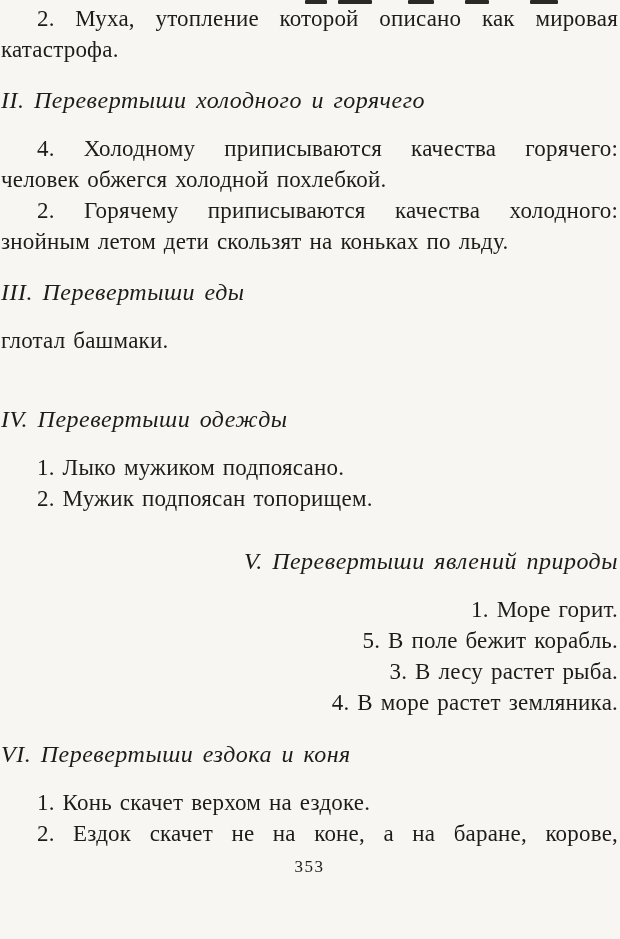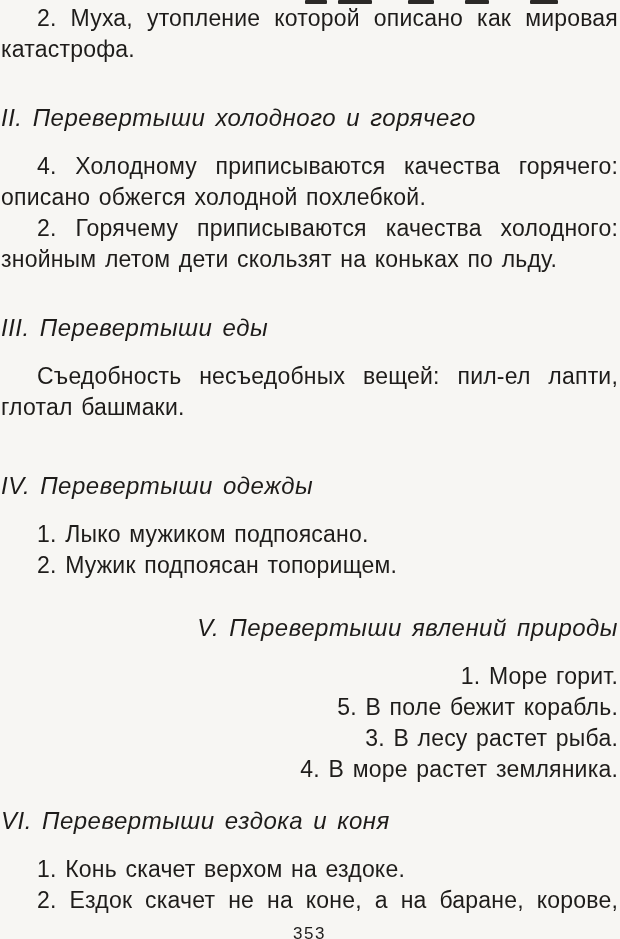--- a/index.html
+++ b/index.html
@@ -7,37 +7,37 @@
     padding: 0;
     background: #f7f6f3;
   }
   .page {
     position: relative;
     width: 620px;
     height: 939px;
     box-sizing: border-box;
     background: #f7f6f3;
     color: #1e1c1a;
-    font-family: Liberation Sans, sans-serif;
+    font-family: Liberation Serif, serif;
     padding: 3px 2px 0 1px;
     overflow: hidden;
   }
   .line {
     font-size: 23px;
     line-height: 31px;
     letter-spacing: 0.2px;
     word-spacing: 2px;
     white-space: normal;
   }
   .indent { text-indent: 36px; }
   .just {
     text-align: justify;
     text-align-last: justify;
   }
-  .section { margin-top: 38px; }
+  .section { margin-top: 20px; }
   .section.s4 { margin-top: 48px; }
   .section.s5 { margin-top: 32px; text-align: right; }
   .section.s6 { margin-top: 21px; }
   .heading {
     font-style: italic;
     font-size: 24px;
     line-height: 30px;
     letter-spacing: 0.5px;
     word-spacing: 3px;
     margin: 0 0 18px 0;
@@ -76,28 +76,27 @@
   <div class="artifact a5"></div>
 
   <div class="intro">
     <div class="line indent just">2. Муха, утопление которой описано как мировая</div>
     <div class="line">катастрофа.</div>
   </div>
 
   <div class="section s2">
     <div class="heading">II. Перевертыши холодного и горячего</div>
     <div class="line indent just">4. Холодному приписываются качества горячего:</div>
-    <div class="line">описано обжегся холодной похлебкой.</div>
+    <div class="line">человек обжегся холодной похлебкой.</div>
     <div class="line indent just">2. Горячему приписываются качества холодного:</div>
     <div class="line">знойным летом дети скользят на коньках по льду.</div>
   </div>
 
   <div class="section s3">
     <div class="heading">III. Перевертыши еды</div>
-    <div class="line indent just">Съедобность несъедобных вещей: пил-ел лапти,</div>
     <div class="line">глотал башмаки.</div>
   </div>
 
   <div class="section s4">
     <div class="heading">IV. Перевертыши одежды</div>
     <div class="line indent">1. Лыко мужиком подпоясано.</div>
     <div class="line indent">2. Мужик подпоясан топорищем.</div>
   </div>
 
   <div class="section s5">

